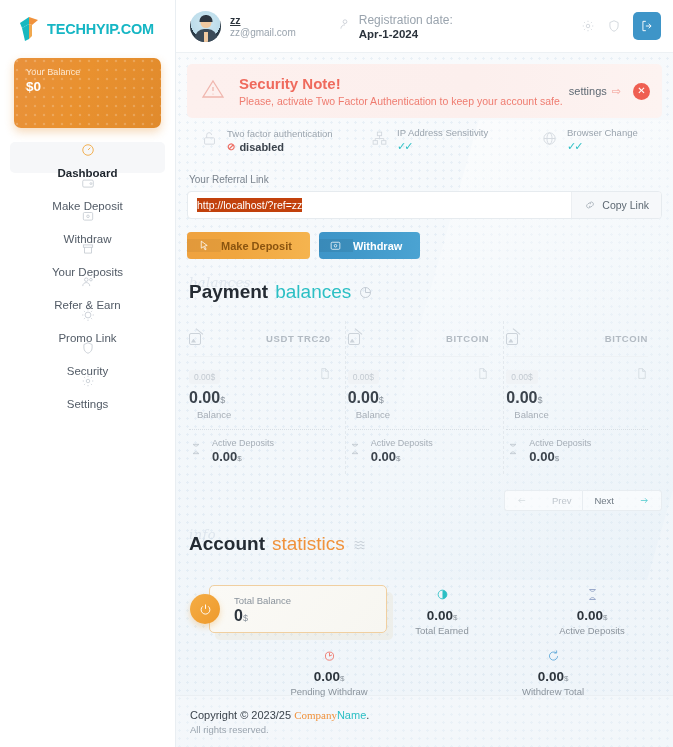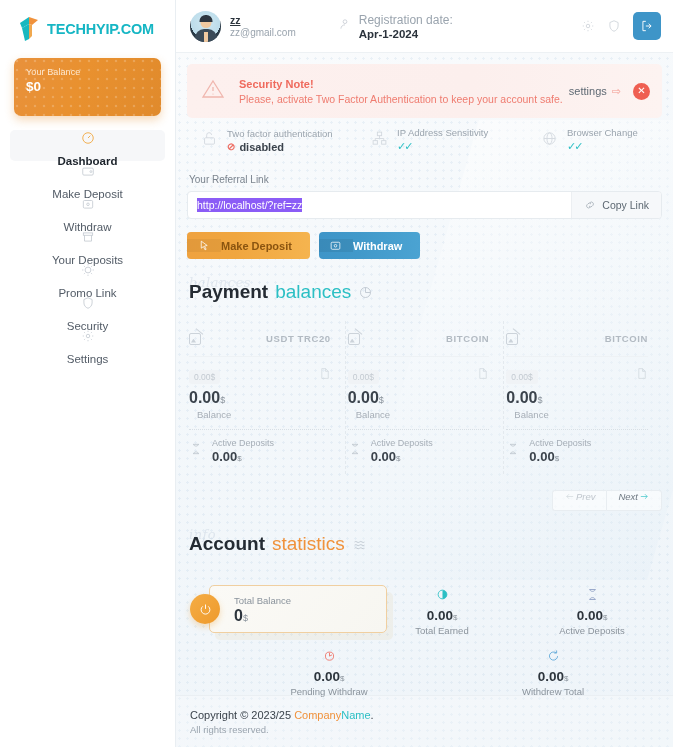--- a/index.html
+++ b/index.html
@@ -15,21 +15,21 @@
   .sidebar {
     width: 176px; height: 747px; background: #ffffff;
     border-right: 1px solid #e9eef2; flex: 0 0 176px;
     position: relative; z-index: 5;
   }
   .brand { display: flex; align-items: center; gap: 5px; padding: 14px 0 6px 16px; }
   .brand-mark { width: 26px; height: 30px; position: relative; flex: 0 0 26px; }
   .brand-text { font-size: 14.5px; font-weight: 700; color: #16b6c4; letter-spacing: -.2px; }
 
   .balance-card {
-    margin: 8px 14px 14px 14px; height: 58px; border-radius: 7px;
+    margin: 8px 14px 14px 14px; height: 70px; border-radius: 7px;
     background:
       radial-gradient(circle at 3px 3px, rgba(255,255,255,.20) 1.4px, transparent 1.6px) 0 0/9px 9px,
       linear-gradient(115deg, #e8913c 0%, #e9912f 45%, #e08a2c 100%);
     box-shadow: 0 4px 10px rgba(228,141,45,.32);
     padding: 9px 12px; color: #fff; position: relative; overflow: hidden;
   }
   .balance-label { font-size: 9px; color: #fde9d2; letter-spacing: .1px; }
   .balance-value { font-size: 13.5px; font-weight: 700; margin-top: 2px; }
 
   .nav { padding: 0 10px; }
@@ -97,21 +97,21 @@
 
   
   .content { position: relative; z-index: 2; padding: 11px 11px 0 11px; }
 
   .alert {
     display: flex; align-items: center; border-radius: 5px; height: 54px; padding: 0 12px 0 14px;
     background: linear-gradient(90deg, #fdf0ee 0%, #fcefed 60%, #fdf3f1 100%);
   }
   .alert-ic svg { width: 24px; height: 24px; stroke: #f0b6ae; fill: none; stroke-width: 1.3; }
   .alert-body { margin-left: 14px; }
-  .alert-title { font-size: 11px; font-weight: 600; color: #ef6a5d; }
+  .alert-title { font-size: 15px; font-weight: 600; color: #ef6a5d; }
   .alert-sub { font-size: 10.5px; color: #ef7c70; margin-top: 3px; }
   .alert-spacer { flex: 1; }
   .alert-link { font-size: 11px; color: #5e6973; cursor: pointer; }
   .alert-arrow { color: #f29b90; margin-left: 5px; font-size: 11px; }
   .alert-close {
     width: 17px; height: 17px; border-radius: 50%; background: #ef5f52; color: #fff;
     display: flex; align-items: center; justify-content: center; font-size: 10px;
     margin-left: 12px; cursor: pointer; line-height: 1;
   }
 
@@ -124,21 +124,21 @@
   .sec-val { font-size: 11px; font-weight: 700; color: #3b434c; margin-top: 2px; display: flex; align-items: center; gap: 4px; }
   .sec-val .no { color: #ee7065; font-size: 10px; }
   .sec-check { color: #2bbfc4; font-size: 11px; margin-top: 2px; letter-spacing: -2px; }
 
   .ref-label { font-size: 10px; color: #7b848e; margin: 12px 0 6px 2px; }
   .ref-box {
     display: flex; align-items: center; height: 28px; background: #fff;
     border: 1px solid #e6ebef; border-radius: 4px; overflow: hidden;
   }
   .ref-input { flex: 1; padding: 0 9px; font-size: 10.5px; color: #3b434c; }
-  .ref-input .sel { background: #8b5cf6; color: #fff; padding: 1px 0; }
+  .ref-input .sel { background: #c2410c; color: #fff; padding: 1px 0; }
   .ref-copy {
     display: flex; align-items: center; gap: 6px; height: 100%; padding: 0 12px;
     background: #f6f8fa; border-left: 1px solid #eceff2; font-size: 10.5px; color: #5e6973; cursor: pointer;
   }
   .ref-copy svg { width: 12px; height: 12px; stroke: #9aa4ae; fill: none; stroke-width: 1.4; }
 
   .act-row { display: flex; gap: 9px; margin-top: 13px; }
   .act-btn {
     display: flex; align-items: center; height: 27px; border-radius: 4px;
     font-size: 11px; font-weight: 700; color: #fff; cursor: pointer; padding-right: 18px;
@@ -182,22 +182,22 @@
   .small-lab { font-size: 9.5px; color: #a6aeb7; margin-top: 2px; margin-left: 8px; }
   .dot-div { border-top: 1px dotted #d8dfe5; margin: 9px 0 8px 0; }
   .ad-row { display: flex; align-items: center; gap: 9px; }
   .ad-row .adic svg { width: 14px; height: 14px; stroke: #b5bdc6; fill: none; stroke-width: 1.2; }
   .ad-lab { font-size: 9px; color: #a6aeb7; }
   .ad-val { font-size: 13px; font-weight: 700; color: #3b434c; margin-top: 1px; }
   .ad-val sub { font-size: 8px; font-weight: 400; color: #8a939c; vertical-align: baseline; }
 
   .pager { display: flex; justify-content: flex-end; margin-top: 16px; }
   .pgbtn {
-    display: flex; gap: 1px; height: 21px; padding: 0 11px;
-    border: 1px solid #e8edf1; background: rgba(255,255,255,.6); font-size: 9.5px; cursor: pointer; font-style: italic;
+    display: flex; align-items: center; gap: 25px; height: 21px; padding: 0 11px;
+    border: 1px solid #e8edf1; background: rgba(255,255,255,.6); font-size: 9.5px; cursor: pointer;
   }
   .pgbtn.prev { border-radius: 3px 0 0 3px; color: #c0c7ce; border-right: none; }
   .pgbtn.next { border-radius: 0 3px 3px 0; color: #6f7983; }
   .pgbtn svg { width: 11px; height: 11px; fill: none; stroke-width: 1.4; }
   .pgbtn.prev svg { stroke: #cdd4da; }
   .pgbtn.next svg { stroke: #2bbfc4; }
 
   
   .stats { position: relative; padding: 6px 0 0 0; }
   .stat-hero {
@@ -221,21 +221,21 @@
   .stat-grid { position: absolute; left: 0; top: 0; width: 100%; height: 140px; pointer-events: none; }
   .stat-cell { position: absolute; text-align: center; width: 120px; pointer-events: auto; }
   .stat-cell .sic { height: 18px; display: flex; align-items: center; justify-content: center; }
   .stat-cell .sic svg { width: 15px; height: 15px; fill: none; stroke-width: 1.4; }
   .stat-val { font-size: 13.5px; font-weight: 700; color: #2d353d; margin-top: 5px; }
   .stat-val sub { font-size: 8px; font-weight: 400; color: #8a939c; vertical-align: baseline; }
   .stat-lab { font-size: 9.5px; color: #8a939c; margin-top: 2px; }
 
   .footer { position: absolute; left: 0; bottom: 0; width: 100%; border-top: 1px solid #eaeff3; padding: 13px 0 0 14px; background: rgba(255,255,255,.25); height: 52px; }
   .fline1 { font-size: 11px; color: #3b434c; }
-  .fline1 .c-orange { color: #f0923c; }
+  .fline1 .c-orange { color: #f0923c; font-family: Liberation Serif, serif; }
   .fline1 .c-teal { color: #2bbfc4; }
   .fline2 { font-size: 9.5px; color: #9aa4ae; margin-top: 3px; }
 </style>
 </head>
 <body>
 
 <div class="app">
 
   <aside class="sidebar">
     <div class="brand">
@@ -284,20 +284,30 @@
         <span>Withdraw</span>
       </div>
       <div class="nav-item">
         <span class="ic">
             <svg viewBox="0 0 24 24">
               <rect x="4" y="5" width="16" height="4"></rect>
               <path d="M6 9v10h12V9"></path>
             </svg>
           </span>
         <span>Your Deposits</span>
+      </div>
+      <div class="nav-item">
+        <span class="ic">
+            <svg viewBox="0 0 24 24">
+              <circle cx="9" cy="8" r="3"></circle>
+              <path d="M3 19c0-4 3-6 6-6s6 2 6 6"></path>
+              <circle cx="17" cy="8" r="2.2"></circle>
+            </svg>
+          </span>
+        <span>Refer &amp; Earn</span>
       </div>
       <div class="nav-item">
         <span class="ic">
             <svg viewBox="0 0 24 24">
               <circle cx="12" cy="12" r="5"></circle>
               <path d="M12 2v2M12 20v2M2 12h2M20 12h2M5 5l1.5 1.5M17.5 17.5L19 19M19 5l-1.5 1.5M6.5 17.5L5 19"></path>
             </svg>
           </span>
         <span>Promo Link</span>
       </div>

